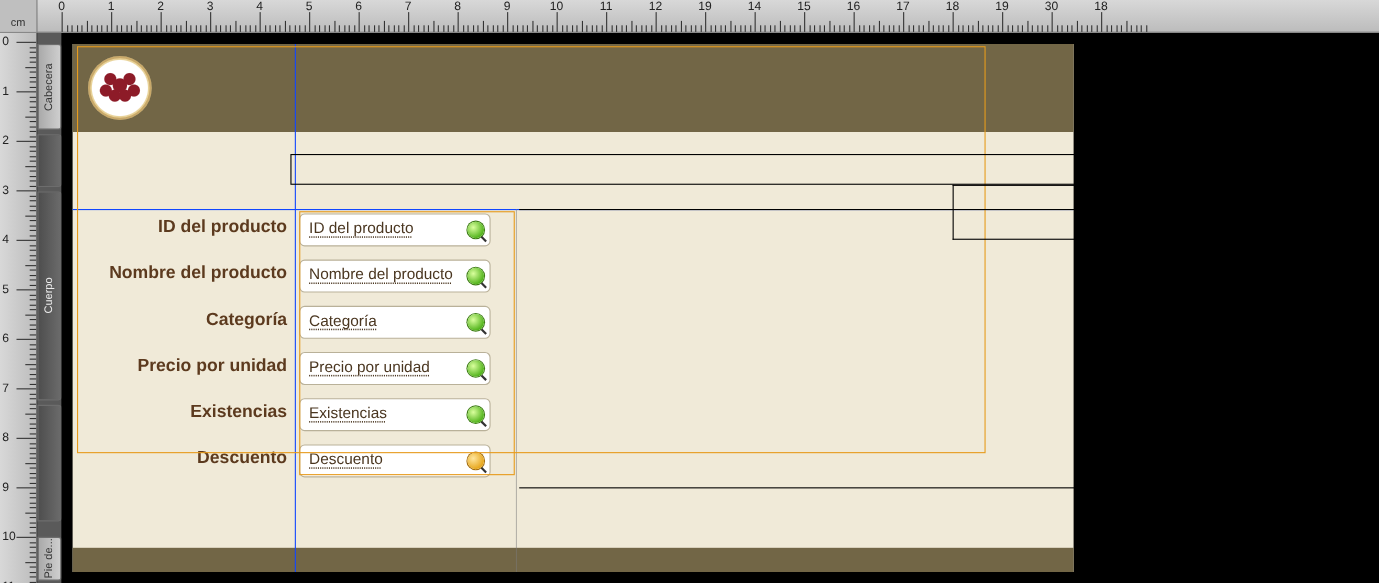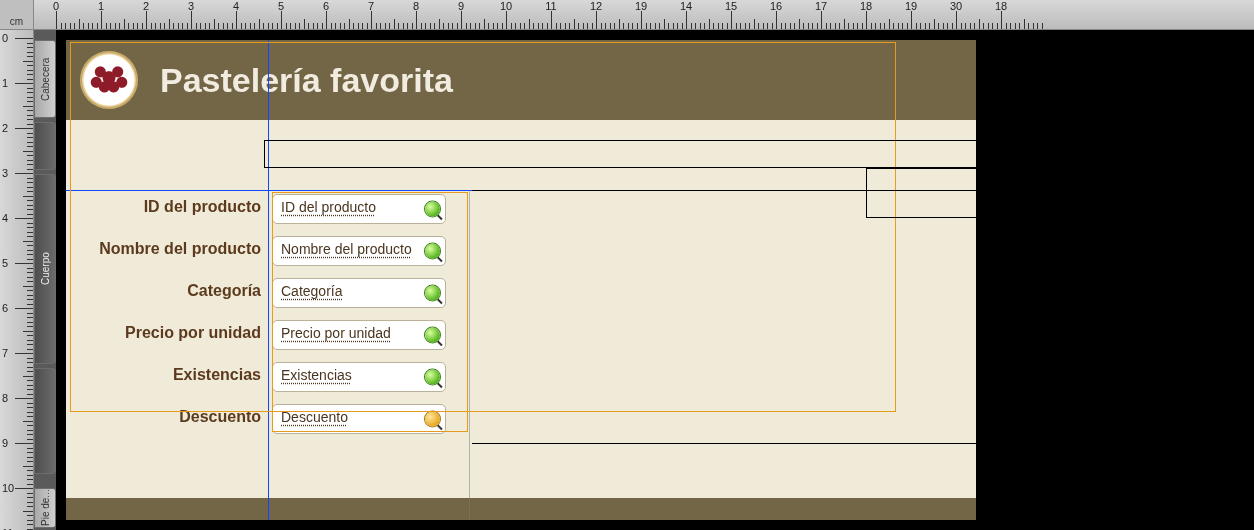--- a/index.html
+++ b/index.html
@@ -630,21 +630,20 @@
   <div class="section-tab dark" style="top:144px;height:190px">Cuerpo</div>
   <div class="section-tab dark" style="top:338px;height:106px"></div>
   <div class="section-tab" style="top:458px;height:40px">Pie de...</div>
 </div>
 
 <div class="canvas">
   <div class="design-area">
 
     <div class="header-band">
       <div class="cake-icon"></div>
-      <div class="header-title">Pastelería favorita</div>
     </div>
 
 
     <div class="fields" id="fields">
         <div class="field-row">
           <div class="field-label">ID del producto</div>
           <div class="field-input">ID del producto<div class="field-icon"></div></div>
         </div>
         <div class="field-row">
           <div class="field-label">Nombre del producto</div>

